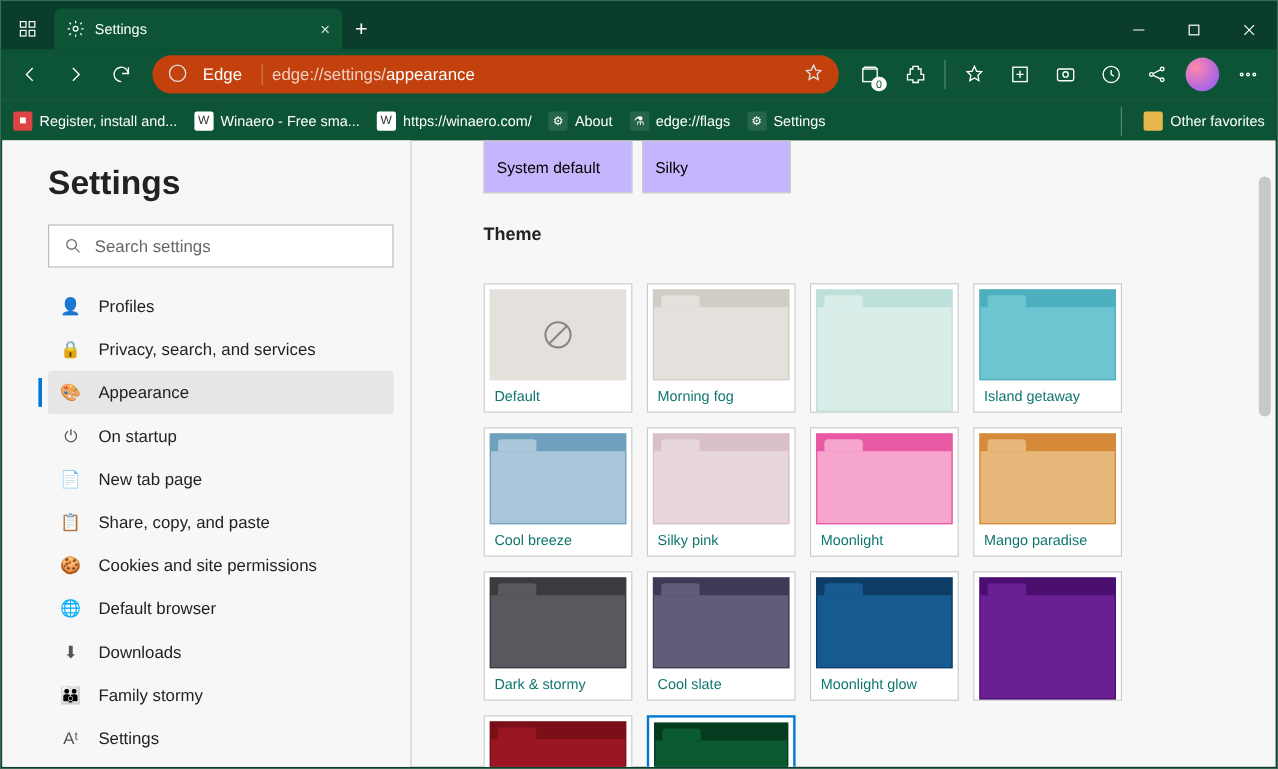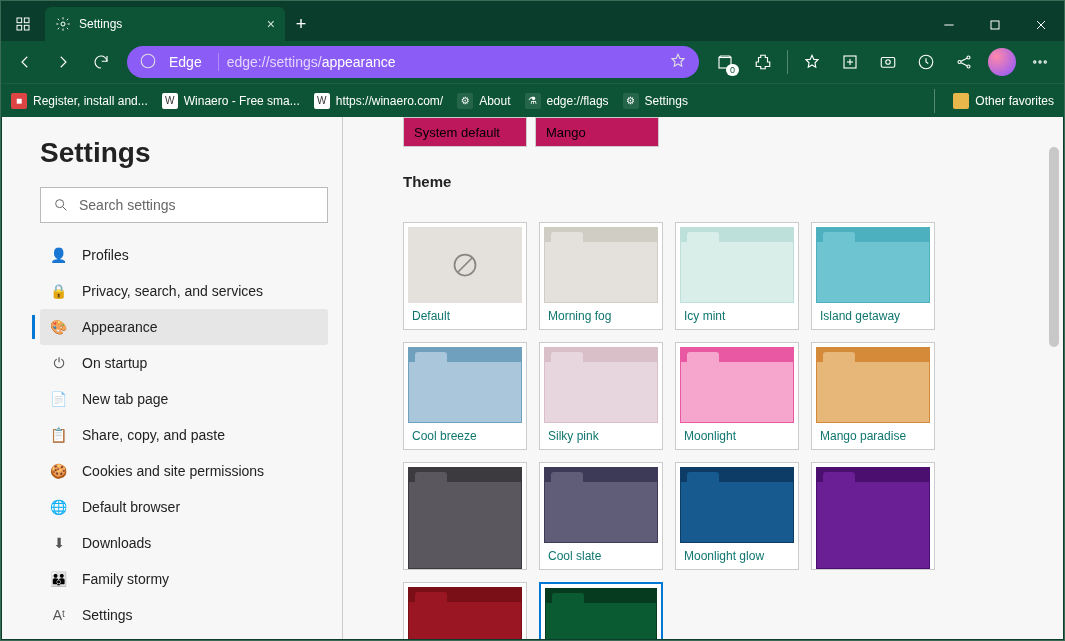--- a/index.html
+++ b/index.html
@@ -13,21 +13,21 @@
 .tab .icon { width:16px; height:16px; display:flex; align-items:center; justify-content:center; }
 .tab .tab-title { flex:1; }
 .tab .close { font-size:14px; opacity:.8; }
 .new-tab { width:32px; height:34px; display:flex; align-items:center; justify-content:center; color:#fff; font-size:18px; }
 .window-controls { margin-left:auto; display:flex; }
 .window-controls div { width:46px; height:32px; display:flex; align-items:center; justify-content:center; color:#fff; }
 
 
 .toolbar { height:42px; background:#0d5436; display:flex; align-items:center; padding:0 6px; gap:2px; }
 .tbtn { width:36px; height:36px; display:flex; align-items:center; justify-content:center; color:#fff; border-radius:4px; position:relative; }
-.addr { flex:1; height:32px; background:#8b5cf6; border-radius:16px; display:flex; align-items:center; padding:0 12px; color:#e0e0e0; font-size:14px; gap:8px; margin:0 6px; }
+.addr { flex:1; height:32px; background:#c2410c; border-radius:16px; display:flex; align-items:center; padding:0 12px; color:#e0e0e0; font-size:14px; gap:8px; margin:0 6px; }
 .addr .edge-label { color:#fff; padding:0 8px 0 4px; }
 .addr .sep { width:1px; height:18px; background:rgba(255,255,255,.3); }
 .addr .url { flex:1; color:rgba(255,255,255,.75); }
 .addr .url .hl { color:#fff; }
 .tbtn svg { width:18px; height:18px; }
 .vr { width:1px; height:24px; background:rgba(255,255,255,.3); margin:0 4px; }
 .badge { position:absolute; bottom:4px; right:4px; background:#fff; color:#0d5436; border-radius:8px; font-size:9px; padding:0 4px; min-width:12px; height:12px; line-height:12px; }
 .avatar { width:28px; height:28px; border-radius:50%; background:radial-gradient(circle at 30% 30%,#f8a,#85f); }
 
 
@@ -43,21 +43,21 @@
 .search-box { height:36px; border:1px solid #bbb; background:#fff; display:flex; align-items:center; padding:0 12px; gap:10px; color:#666; font-size:14px; margin-bottom:14px; }
 .nav-list { display:flex; flex-direction:column; }
 .nav-item { height:36px; display:flex; align-items:center; gap:14px; padding:0 10px; font-size:14px; color:#222; border-radius:3px; position:relative; }
 .nav-item .ni { width:18px; display:flex; align-items:center; justify-content:center; color:#555; }
 .nav-item.active { background:#e6e6e6; font-weight:500; }
 .nav-item.active::before { content:""; position:absolute; left:-8px; top:6px; bottom:6px; width:3px; background:#0078d4; }
 .scroll-divider { width:1px; background:#ccc; }
 
 .main { flex:1; padding:0 28px 0 60px; overflow:hidden; position:relative; }
 .theme-row { display:flex; gap:8px; margin-bottom:26px; }
-.mode-card { width:124px; height:30px; border:1px solid #ccc; background:#be185d; padding:0 10px; font-size:13px; display:flex; align-items:center; }
+.mode-card { width:124px; height:44px; border:1px solid #ccc; background:#c4b5fd; padding:0 10px; font-size:13px; display:flex; align-items:center; }
 .mode-card.selected { border:2px solid #0078d4; }
 .section-title { font-size:15px; font-weight:600; color:#222; margin-bottom:32px; }
 .theme-grid { display:grid; grid-template-columns:repeat(4,124px); gap:12px; }
 .theme-card { border:1px solid #ccc; background:#fff; height:108px; display:flex; flex-direction:column; }
 .theme-card.selected { border:2px solid #0078d4; }
 .theme-preview { flex:1; background:#e4e1dc; position:relative; margin:4px 4px 0 4px; overflow:hidden; border:1px solid transparent; }
 .theme-preview .tabstrip { height:14px; display:flex; align-items:flex-end; }
 .theme-preview .ptab { width:32px; height:10px; border-radius:3px 3px 0 0; margin-left:6px; }
 .theme-preview .pbody { position:absolute; top:14px; left:0; right:0; bottom:0; }
 .theme-label { height:26px; padding:0 8px; font-size:12px; display:flex; align-items:center; color:#0f766e; }
@@ -289,21 +289,21 @@
           <span class="ni">Aᵗ</span>
           <span>Settings</span>
         </div>
         <div class="nav-item"></div>
       </div>
   </div>
   <div class="scroll-divider"></div>
   <div class="main">
     <div class="theme-row" id="modes">
         <div class="mode-card">System default</div>
-        <div class="mode-card">Mango</div>
+        <div class="mode-card">Silky</div>
       </div>
     <div class="section-title">Theme</div>
     <div class="theme-grid" id="themes">
         <div class="theme-card">
           <div class="theme-preview default-preview">
             <svg viewBox="0 0 24 24">
               <circle cx="12" cy="12" r="9"></circle>
               <line x1="6" y1="18" x2="18" y2="6"></line>
             </svg>
           </div>
@@ -318,21 +318,20 @@
           </div>
           <div class="theme-label">Morning fog</div>
         </div>
         <div class="theme-card">
           <div class="theme-preview" style="background:#bde0da">
             <div class="tabstrip">
               <div class="ptab" style="background:#d9ede9"></div>
             </div>
             <div class="pbody" style="background:#d9ede9"></div>
           </div>
-          <div class="theme-label">Icy mint</div>
         </div>
         <div class="theme-card">
           <div class="theme-preview" style="background:#4db0bf">
             <div class="tabstrip">
               <div class="ptab" style="background:#6ec5d1"></div>
             </div>
             <div class="pbody" style="background:#6ec5d1"></div>
           </div>
           <div class="theme-label">Island getaway</div>
         </div>
@@ -372,20 +371,21 @@
           </div>
           <div class="theme-label">Mango paradise</div>
         </div>
         <div class="theme-card">
           <div class="theme-preview" style="background:#3c3a3f">
             <div class="tabstrip">
               <div class="ptab" style="background:#5a585e"></div>
             </div>
             <div class="pbody" style="background:#5a585e"></div>
           </div>
+          <div class="theme-label">Dark &amp; stormy</div>
         </div>
         <div class="theme-card">
           <div class="theme-preview" style="background:#3d3a57">
             <div class="tabstrip">
               <div class="ptab" style="background:#605d78"></div>
             </div>
             <div class="pbody" style="background:#605d78"></div>
           </div>
           <div class="theme-label">Cool slate</div>
         </div>

